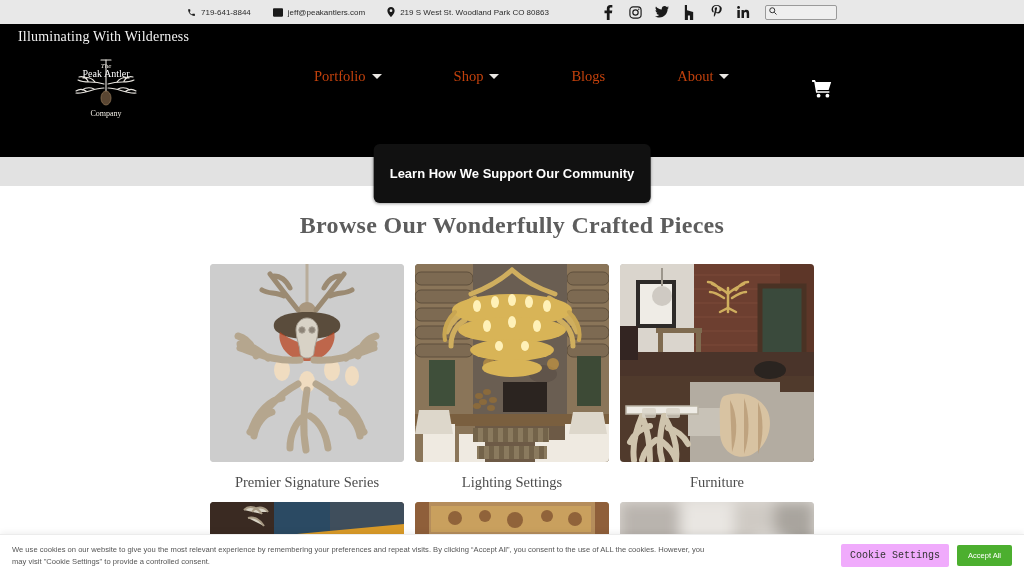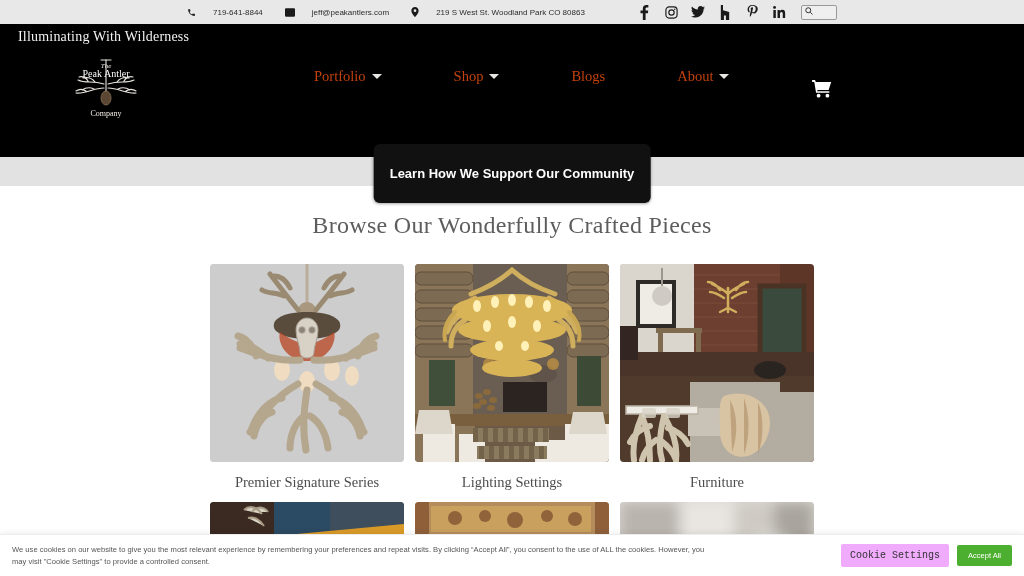--- a/index.html
+++ b/index.html
@@ -17,21 +17,21 @@
     display: flex;
     align-items: center;
     justify-content: center;
     gap: 0;
     font-family: "Liberation Sans", sans-serif;
     font-size: 8px;
     color: #2b2b2b;
   }
   .topbar-inner { display: flex; align-items: center; width: 650px; }
   .contact-item {
-    display: flex; align-items: center; gap: 17px;
+    display: flex; align-items: center; gap: 5px;
     margin-right: 22px; white-space: nowrap;
   }
   .contact-item svg { display: block; }
   .socials { display: flex; align-items: center; gap: 0; margin-left: 24px; }
   .social-ico {
     width: 27px; height: 18px;
     display: flex; align-items: center; justify-content: center;
     color: #1a1a1a;
   }
   .search-wrap {
@@ -121,21 +121,21 @@
     box-shadow: 0 1px 3px rgba(0,0,0,.35);
   }
 
   
   .main { background: #ffffff; padding-top: 26px; }
   .page-title {
     text-align: center;
     font-family: "Liberation Serif", serif;
     font-size: 24px;
     color: #5d5d5d;
-    font-weight: normal;
+    font-weight: bold;
     letter-spacing: .3px;
   }
   .grid {
     margin: 25px auto 0;
     width: 604px;
     display: grid;
     grid-template-columns: repeat(3, 194px);
     column-gap: 11px;
     row-gap: 11px;
   }

